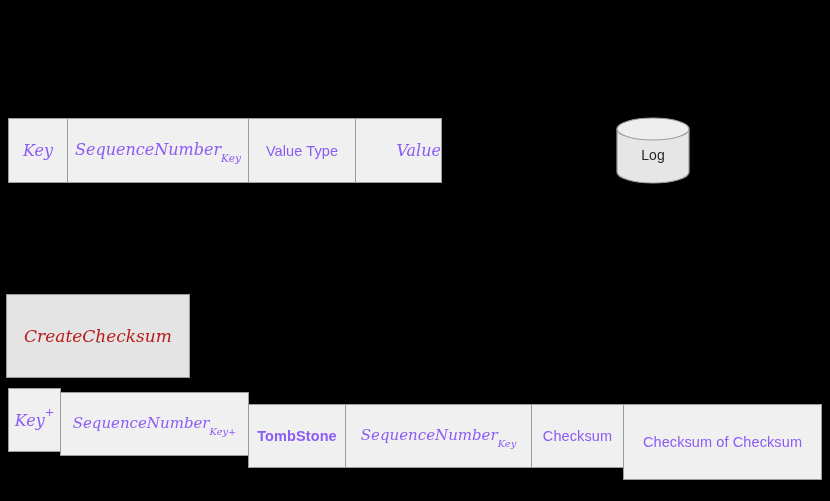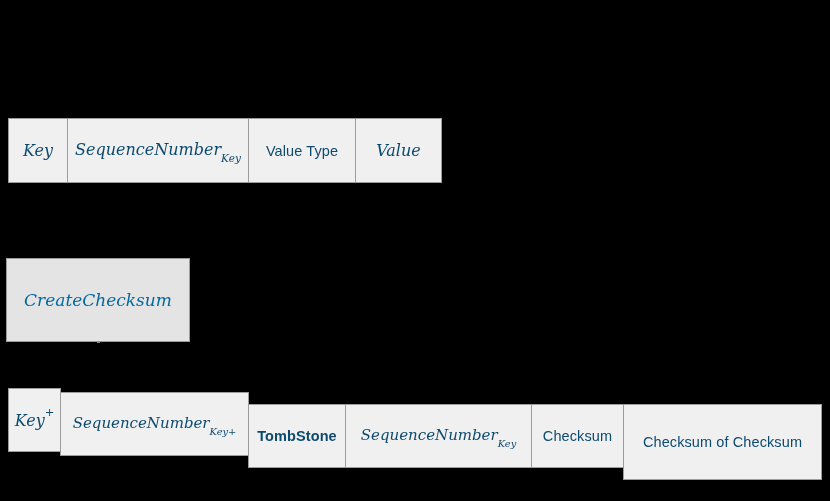--- a/index.html
+++ b/index.html
@@ -18,21 +18,21 @@
 
   
   .cell {
     position: absolute;
     background: #f0f0f0;
     border: 1px solid #9c9c9c;
     box-sizing: border-box;
     display: flex;
     align-items: center;
     justify-content: center;
-    color: #0c4a6e;
+    color: #8b5cf6;
     overflow: hidden;
   }
   .cell.plain {
     font-family: "Liberation Sans", sans-serif;
     font-size: 14.5px;
     letter-spacing: 0.1px;
   }
   .cell.math {
     font-family: "DejaVu Serif", "Liberation Serif", serif;
     font-style: italic;
@@ -61,21 +61,22 @@
     position: absolute;
     background: #e4e4e4;
     border: 1px solid #9c9c9c;
     box-sizing: border-box;
     display: flex;
     align-items: center;
     justify-content: center;
     font-family: "DejaVu Serif", "Liberation Serif", serif;
     font-style: italic;
     font-size: 17px;
-    color: #0369a1;
+    color: #b91c1c;
+    margin-top: 36px;
   }
 
   
   .cylinder {
     position: absolute;
   }
   .cylinder svg {
     display: block;
   }
   .cylinder .cyl-label {
@@ -113,25 +114,32 @@
     </div>
 
     <div class="cell math" style="left:67px; top:118px; width:182px; height:65px;">
       <span><span>SequenceNumber</span><span class="sub">Key</span></span>
     </div>
 
     <div class="cell plain" style="left:248px; top:118px; width:108px; height:65px;">
       <span>Value Type</span>
     </div>
 
-    <div class="cell math" style="left:355px; top:118px; width:87px; height:65px;">
+    <div class="cell math" style="left:355px; top:118px; width:87px; height:65px;justify-content:flex-end;">
       <span>Value</span>
     </div>
   </div>
 
+  <div class="cylinder" style="left:616px; top:117px; width:74px; height:67px;">
+    <svg width="74" height="67" viewBox="0 0 74 67">
+      <path d="M1 12 L1 55 A36 11 0 0 0 73 55 L73 12 Z" fill="#e6e6e6" stroke="#9c9c9c" stroke-width="1.2"></path>
+      <ellipse cx="37" cy="12" rx="36" ry="11" fill="#eeeeee" stroke="#9c9c9c" stroke-width="1.2"></ellipse>
+    </svg>
+    <div class="cyl-label">Log</div>
+  </div>
 
   <div class="process-box" style="left:6px; top:258px; width:184px; height:84px;">
     <span>CreateChecksum</span>
   </div>
 
   <div class="connector-tick" style="left:97px; top:341px;"></div>
   <div class="connector-tick" style="left:97px; top:402px;"></div>
 
   <div>
     <div class="cell math" style="left:8px; top:388px; width:53px; height:64px;">

